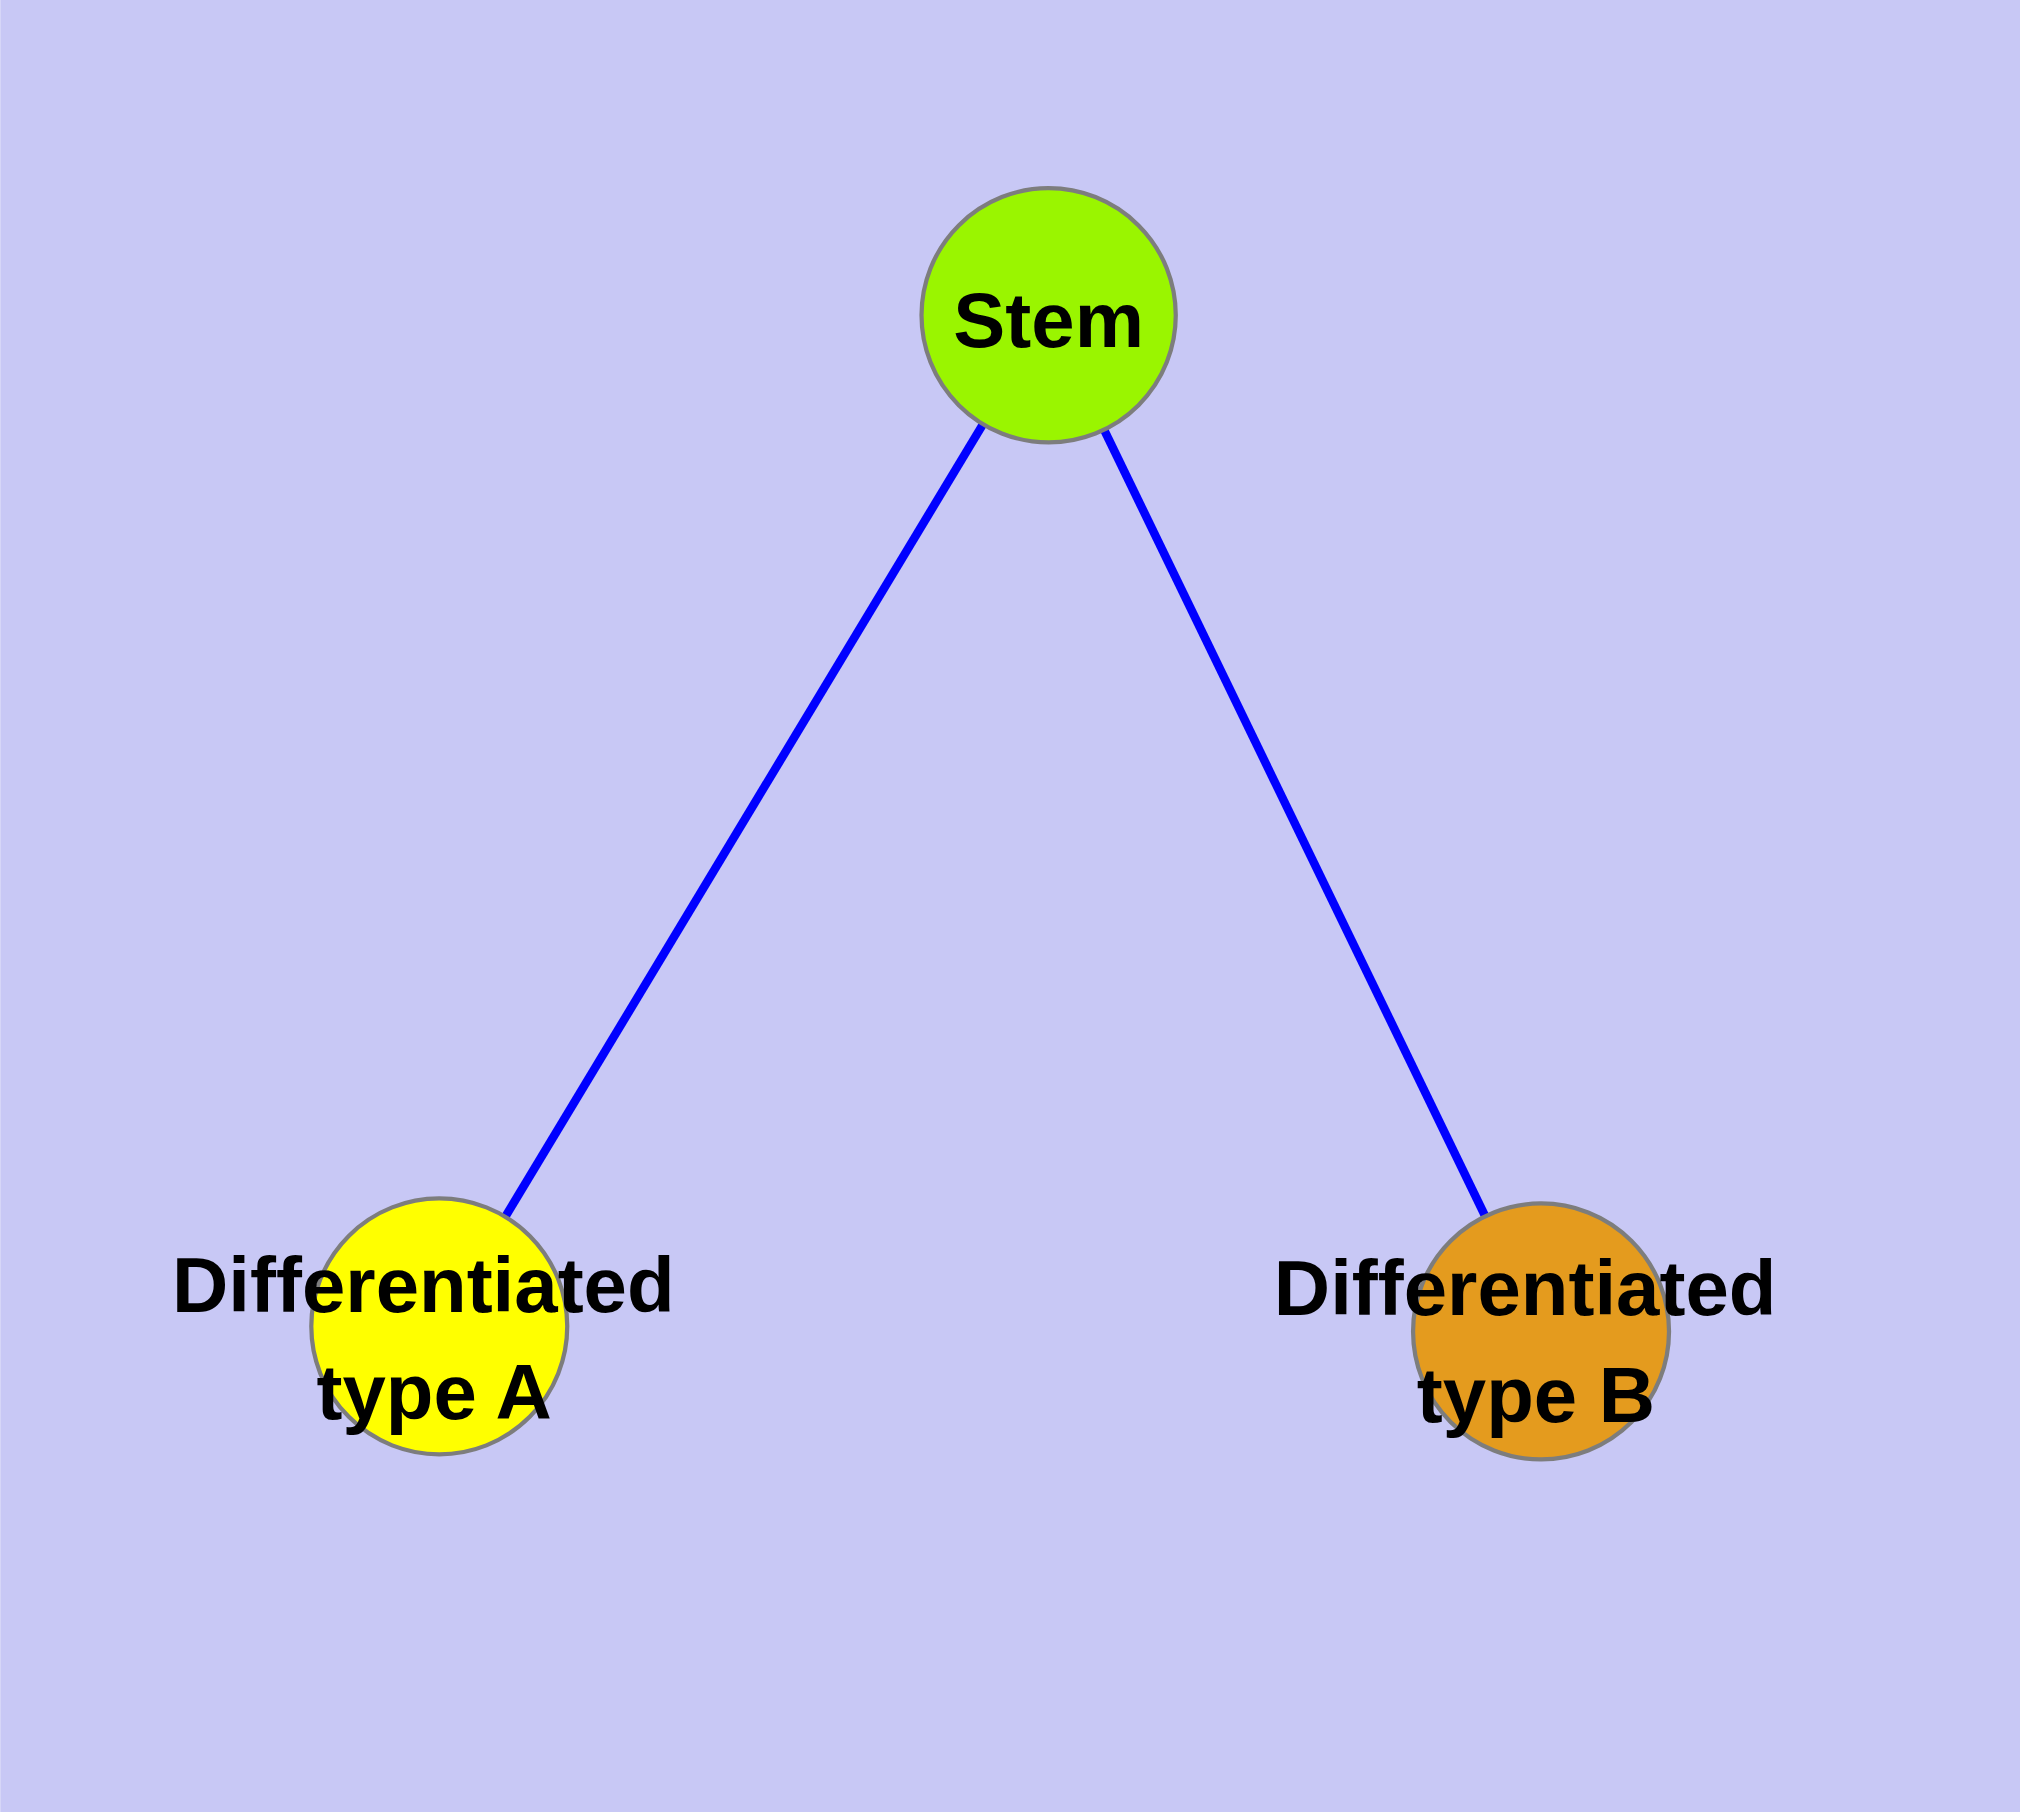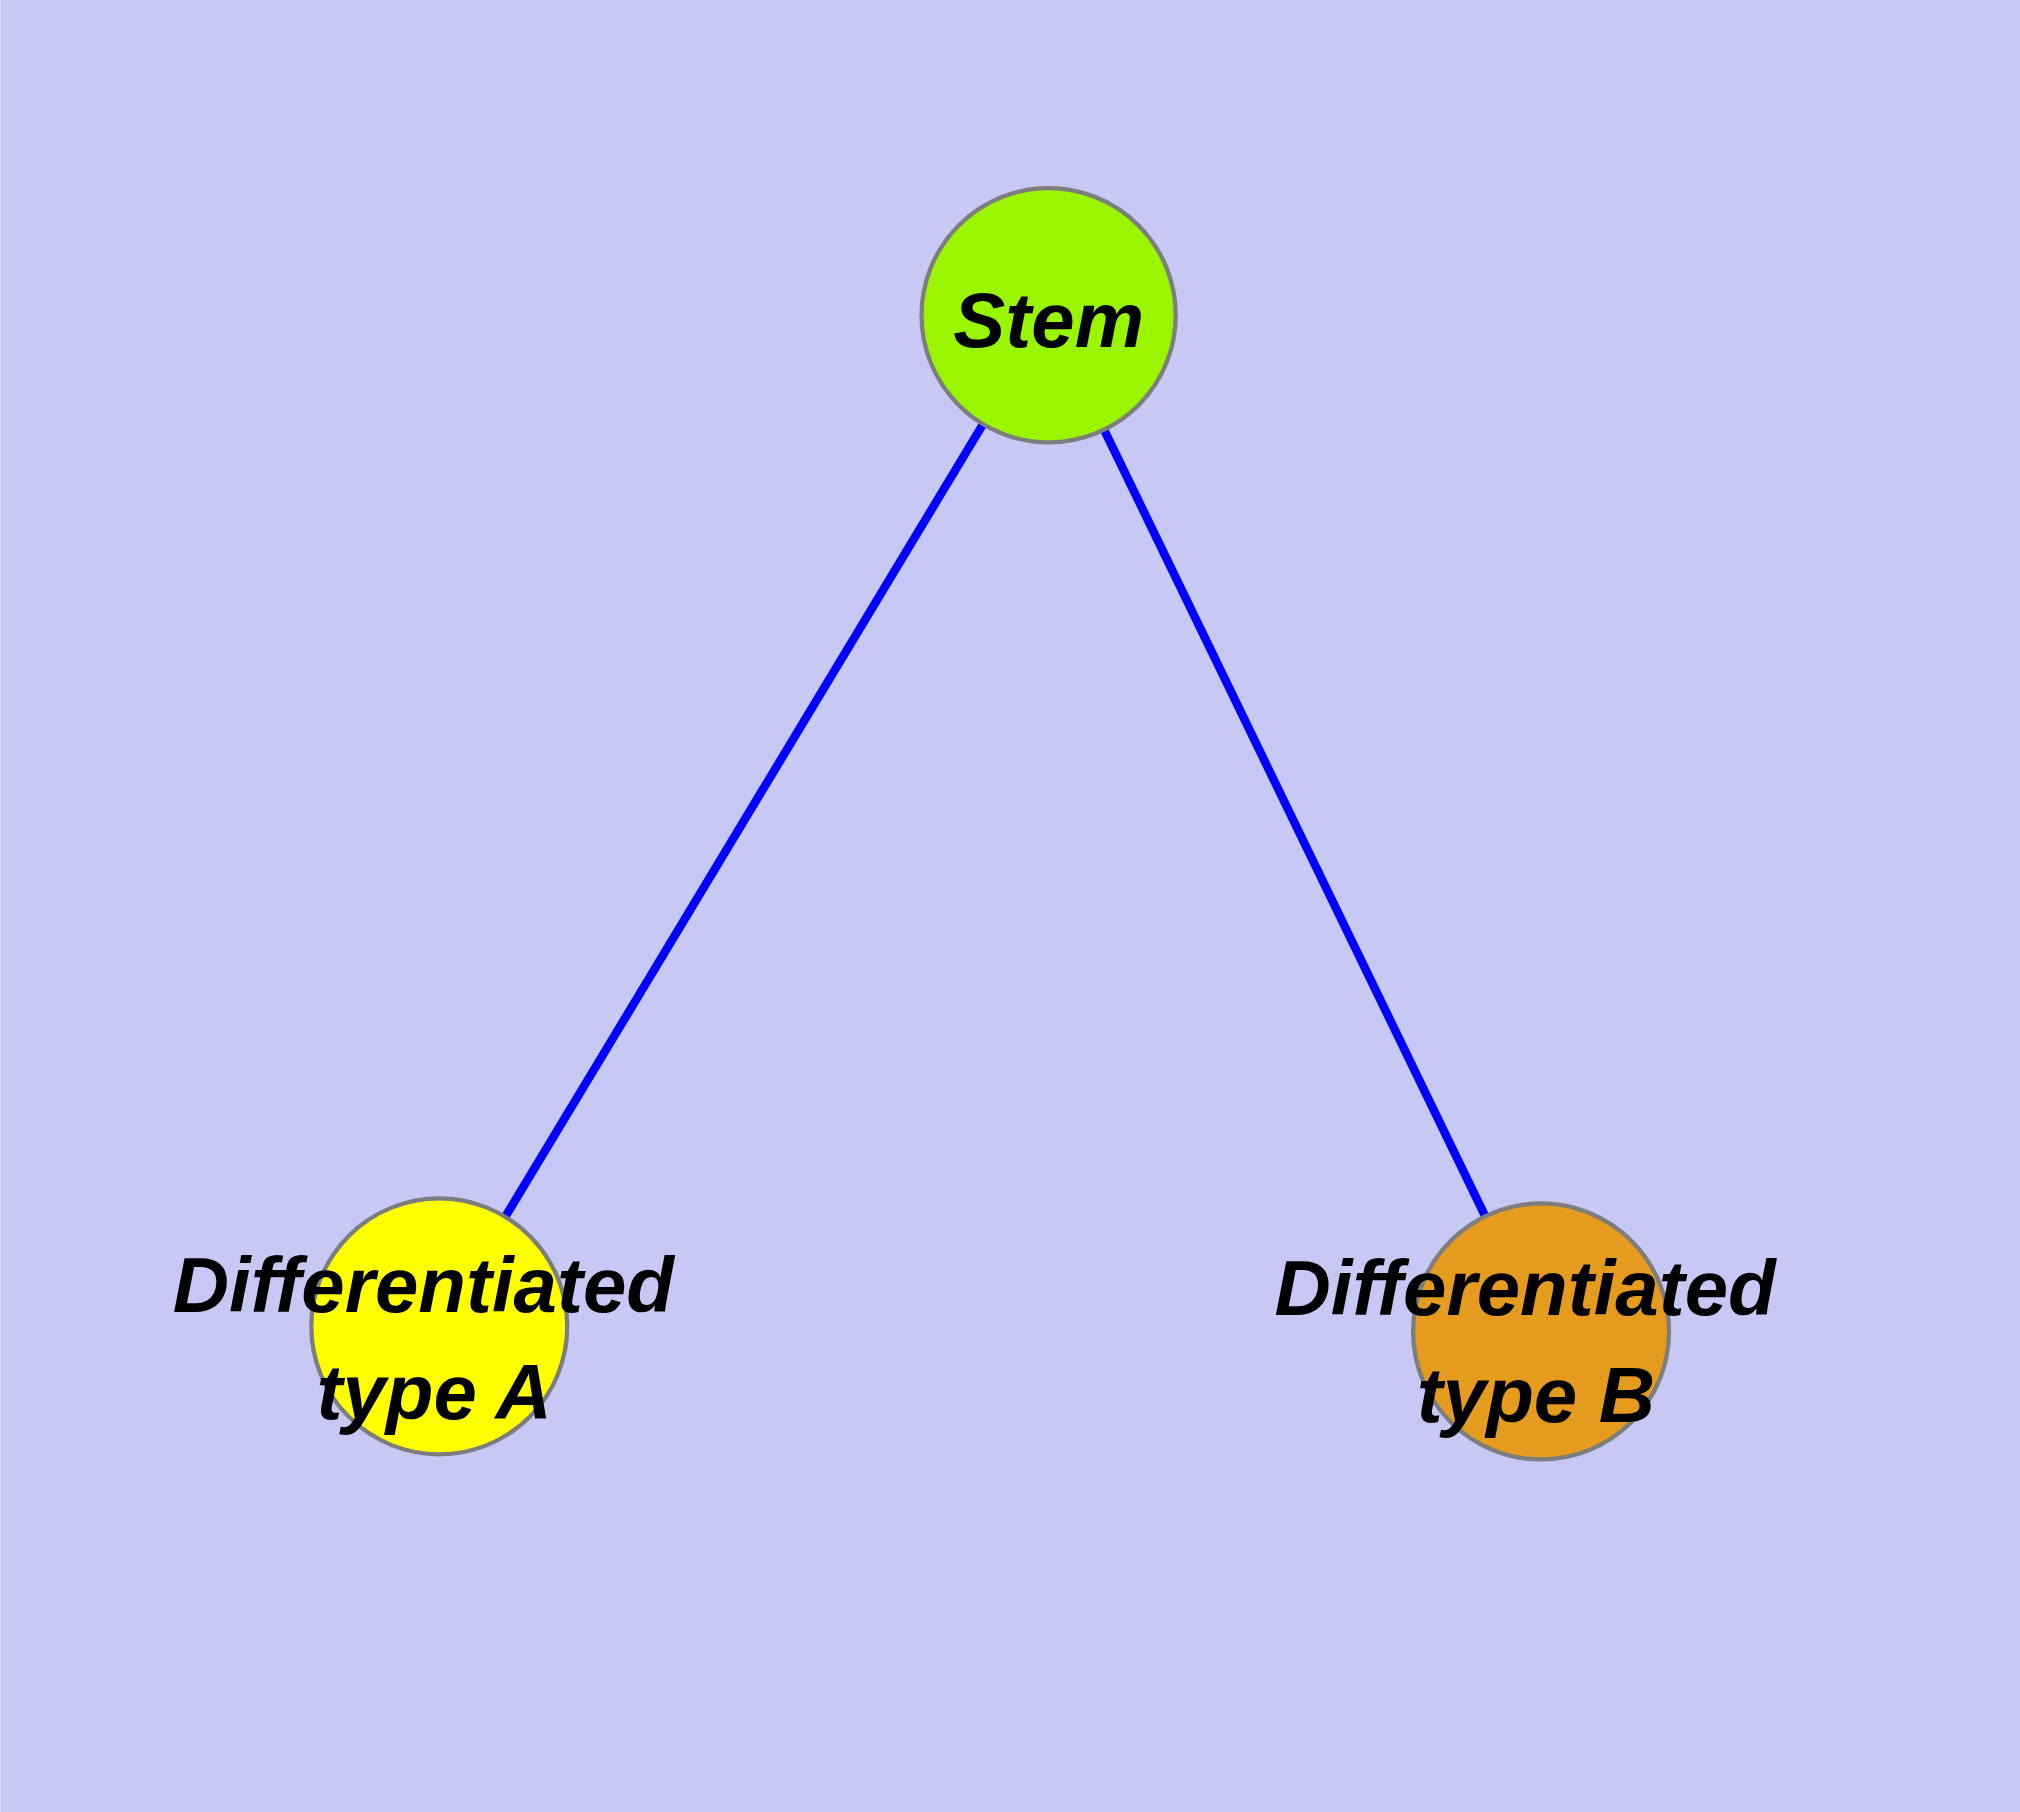--- a/index.html
+++ b/index.html
@@ -7,21 +7,20 @@
     padding: 0;
     width: 2021px;
     height: 1812px;
     overflow: hidden;
     font-family: "Liberation Sans", sans-serif;
   }
   #stage {
     position: relative;
     width: 1973px;
     height: 1812px;
-    font-style: italic;
   }
   svg { display: block; }
   .edge {
     stroke-width: 10px;
     fill: none;
   }
   .node-circle {
     stroke-width: 5px;
   }
   .node-label {

